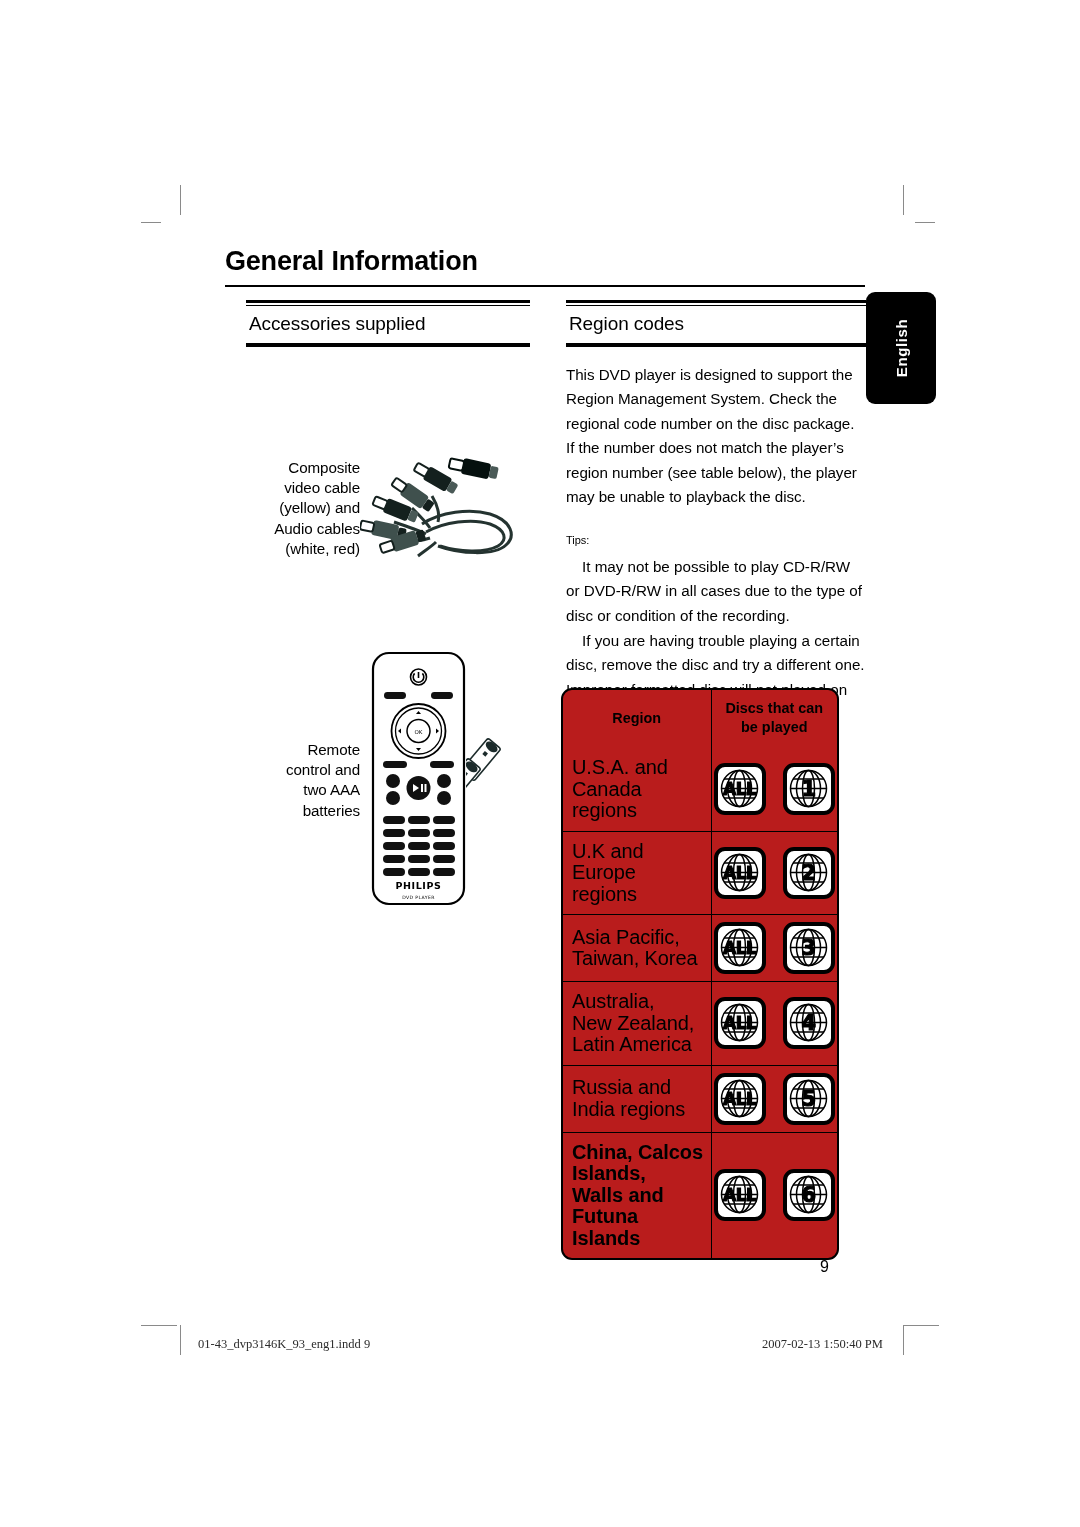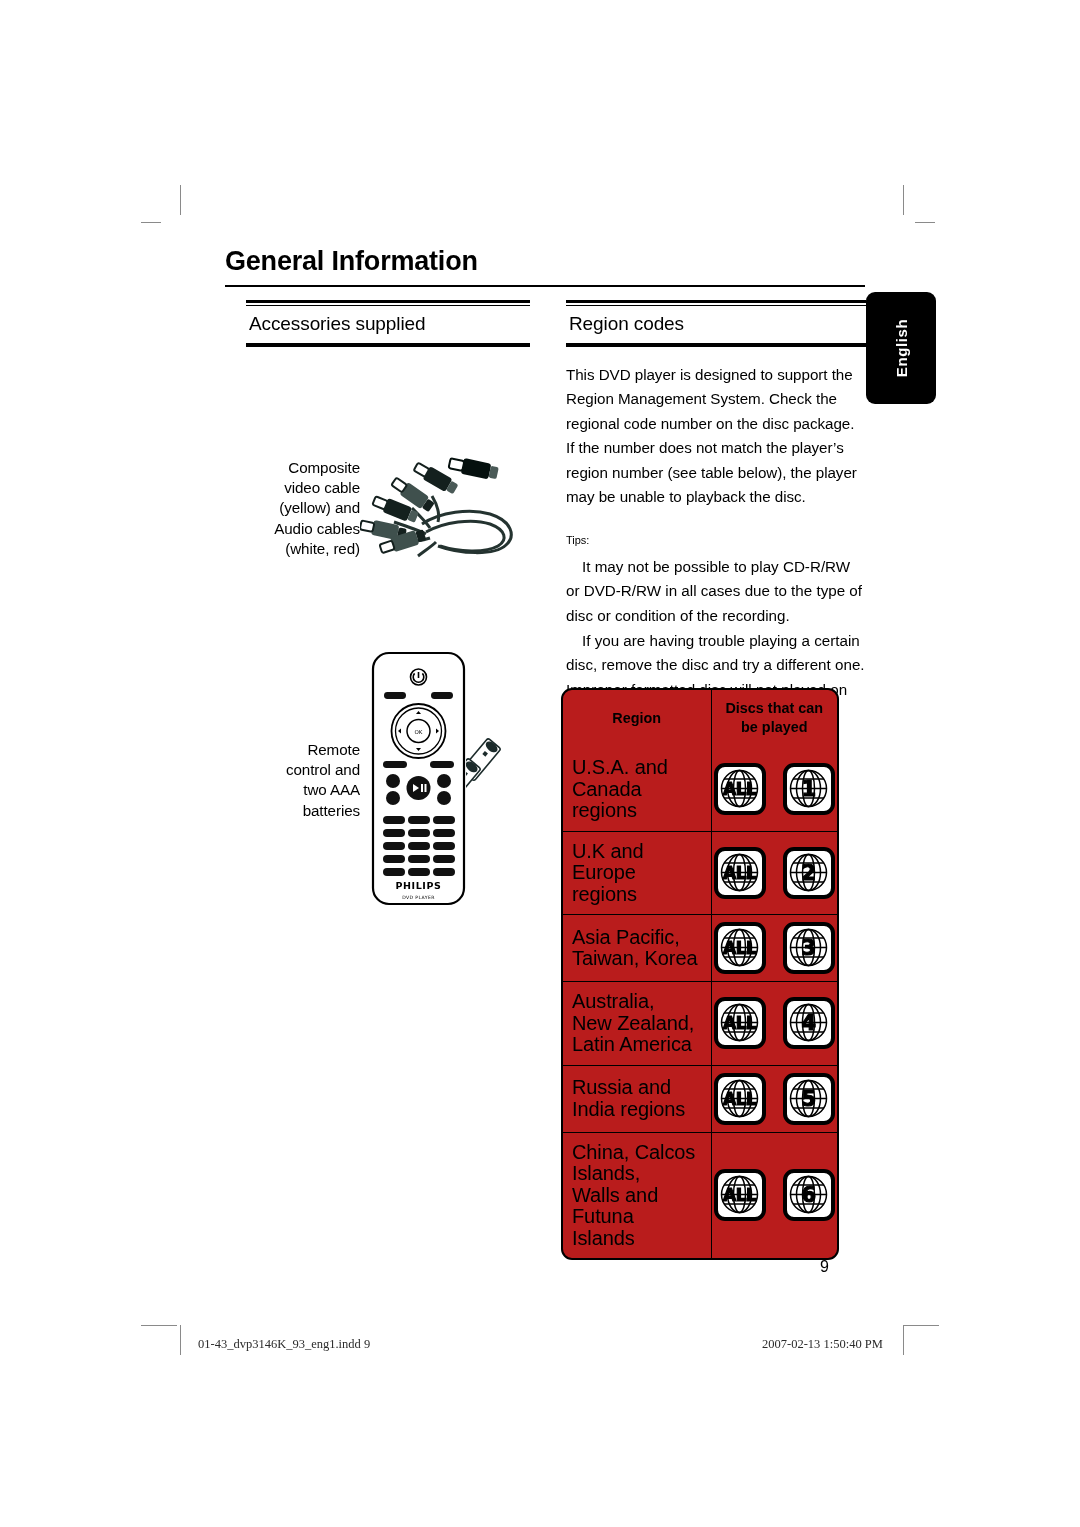--- a/index.html
+++ b/index.html
@@ -587,21 +587,21 @@
                     <line x1="6" y1="12" x2="37" y2="12"></line>
                     <line x1="6" y1="31" x2="37" y2="31"></line>
                   </g>
                 </svg>
               <span class="glabel num">5</span>
             </div>
           </div>
         </td>
       </tr>
       <tr>
-        <td class="region-cell" style="white-space:pre-line;">China, Calcos Islands,
+        <td class="region-cell" style="white-space:pre-line;font-weight:bold;">China, Calcos Islands,
 Walls and Futuna
 Islands</td>
         <td class="discs-cell">
           <div class="disc-icons">
             <div class="globe-badge">
               <svg width="43" height="43" viewBox="0 0 43 43">
                   <g fill="none" stroke="#000" stroke-width="1.5">
                     <circle cx="21.5" cy="21.5" r="18"></circle>
                     <ellipse cx="21.5" cy="21.5" rx="6" ry="18"></ellipse>
                     <ellipse cx="21.5" cy="21.5" rx="12" ry="18"></ellipse>

